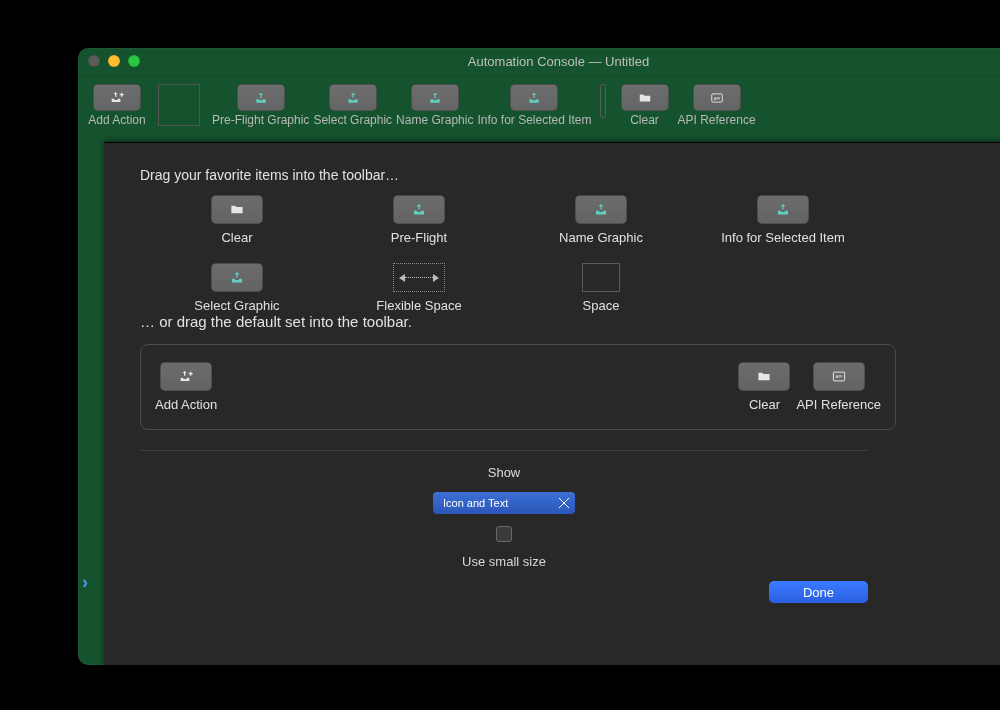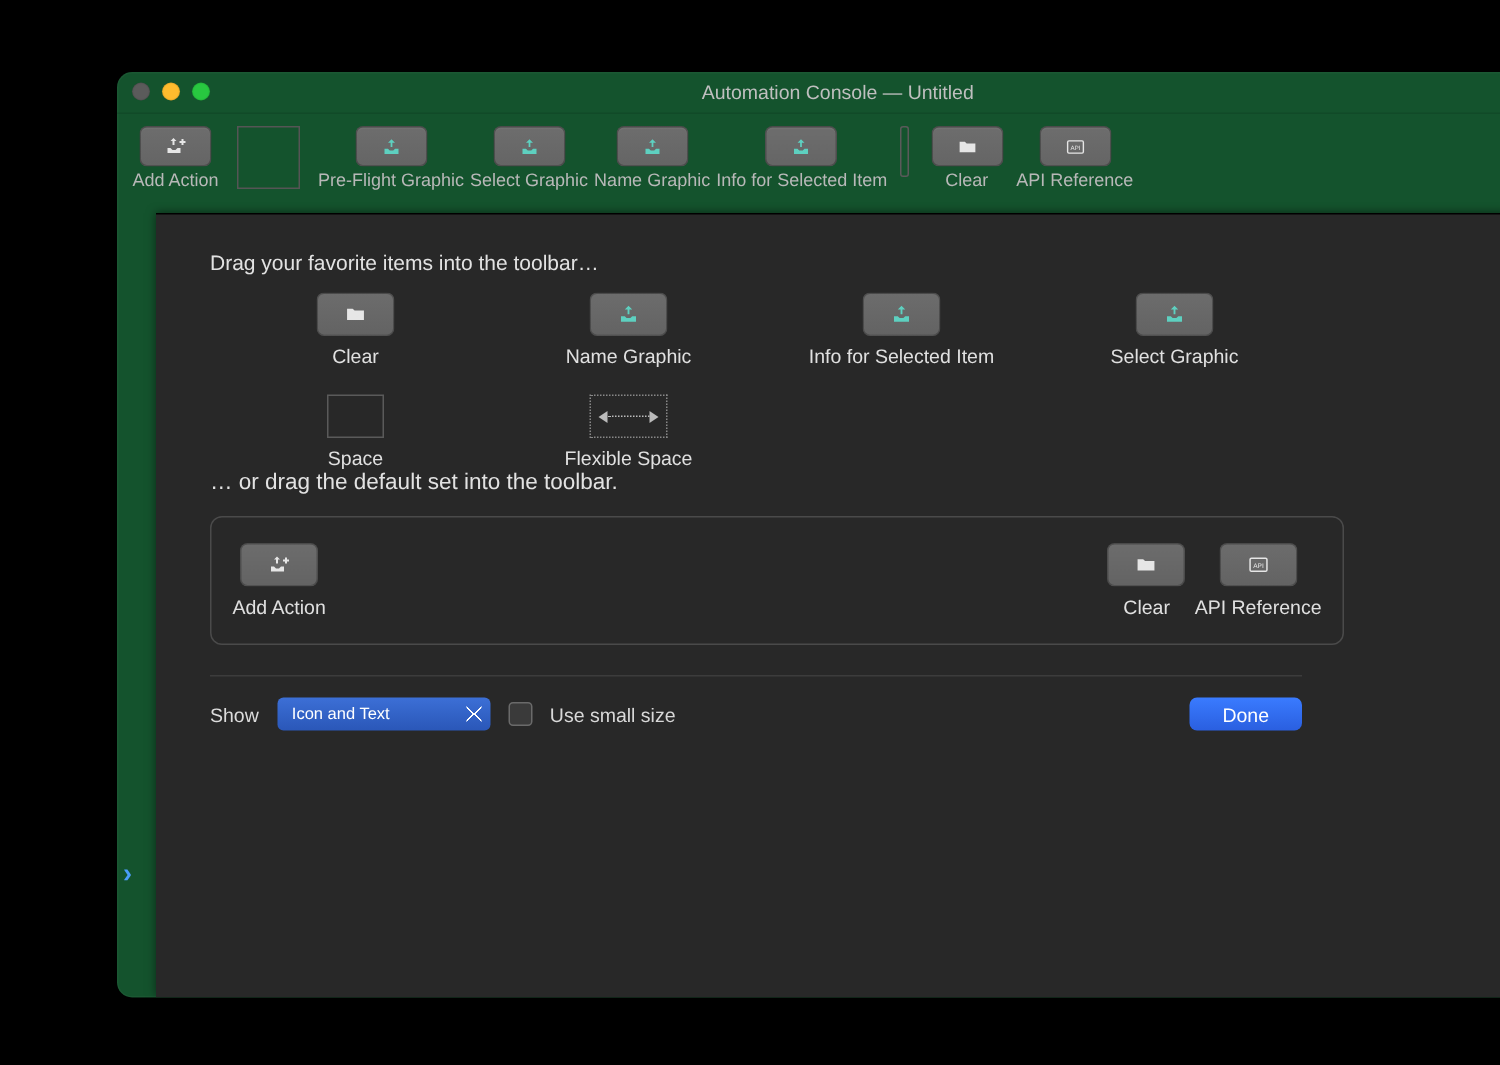--- a/index.html
+++ b/index.html
@@ -197,20 +197,21 @@
     margin: 20px 0 14px 0;
     width: 728px;
   }
 
   .footer {
     display:flex;
     align-items:center;
     gap: 12px;
     width: 728px;
     padding-bottom: 18px;
+    flex-direction: column;
   }
   .footer .show-label { color:#dcdcdc; font-size:13px; }
   .popup {
     background: linear-gradient(#3c6fd6,#2a57b8);
     color:#fff;
     font-size:11px;
     height: 22px;
     padding: 0 20px 0 10px;
     border-radius: 4px;
     display:flex; align-items:center;
@@ -230,21 +231,21 @@
   }
   .checkbox {
     width:14px;height:14px;border:1px solid #6a6a6a;border-radius:3px;background:#3a3a3a;
   }
   .done-btn {
     margin-left:auto;
     background: linear-gradient(#3a7bff,#2a5fe0);
     color:#fff;
     font-size:13px;
     height: 22px;
-    padding: 0 22px;
+    padding: 0 34px;
     border-radius:5px;
     display:flex;align-items:center;justify-content:center;
     border: none;
   }
 
   
   .prompt-chevron {
     position:absolute;
     left: 4px;
     bottom: 72px;
@@ -401,52 +402,60 @@
             </svg>
           </div>
         <div class="pal-label">Clear</div>
       </div>
       <div class="pal-item">
         <div class="pal-btn">
             <svg width="20" height="15" class="ic-teal">
               <use href="#ic-tray"></use>
             </svg>
           </div>
-        <div class="pal-label">Name Graphic</div>
+        <div class="pal-label">Pre-Flight</div>
       </div>
       <div class="pal-item">
         <div class="pal-btn">
             <svg width="20" height="15" class="ic-teal">
               <use href="#ic-tray"></use>
             </svg>
           </div>
-        <div class="pal-label">Info for Selected Item</div>
-      </div>
-
+        <div class="pal-label">Name Graphic</div>
+      </div>
       <div class="pal-item">
         <div class="pal-btn">
             <svg width="20" height="15" class="ic-teal">
               <use href="#ic-tray"></use>
             </svg>
           </div>
+        <div class="pal-label">Info for Selected Item</div>
+      </div>
+
+      <div class="pal-item">
+        <div class="pal-btn">
+            <svg width="20" height="15" class="ic-teal">
+              <use href="#ic-tray"></use>
+            </svg>
+          </div>
         <div class="pal-label">Select Graphic</div>
-      </div>
-      <div class="pal-item">
-        <div class="pal-space-box"></div>
-        <div class="pal-label">Space</div>
       </div>
       <div class="pal-item">
         <div class="pal-flex-box">
           <div class="flex-arrow">
               <span class="al"></span>
               <span class="ar"></span>
             </div>
         </div>
         <div class="pal-label">Flexible Space</div>
       </div>
+      <div class="pal-item">
+        <div class="pal-space-box"></div>
+        <div class="pal-label">Space</div>
+      </div>
       <div></div>
     </div>
 
     <div class="second-heading">… or drag the default set into the toolbar.</div>
 
     <div class="default-set">
       <div class="ds-item">
         <div class="ds-btn">
             <svg width="22" height="16" class="ic-white">
               <use href="#ic-tray-plus"></use>

